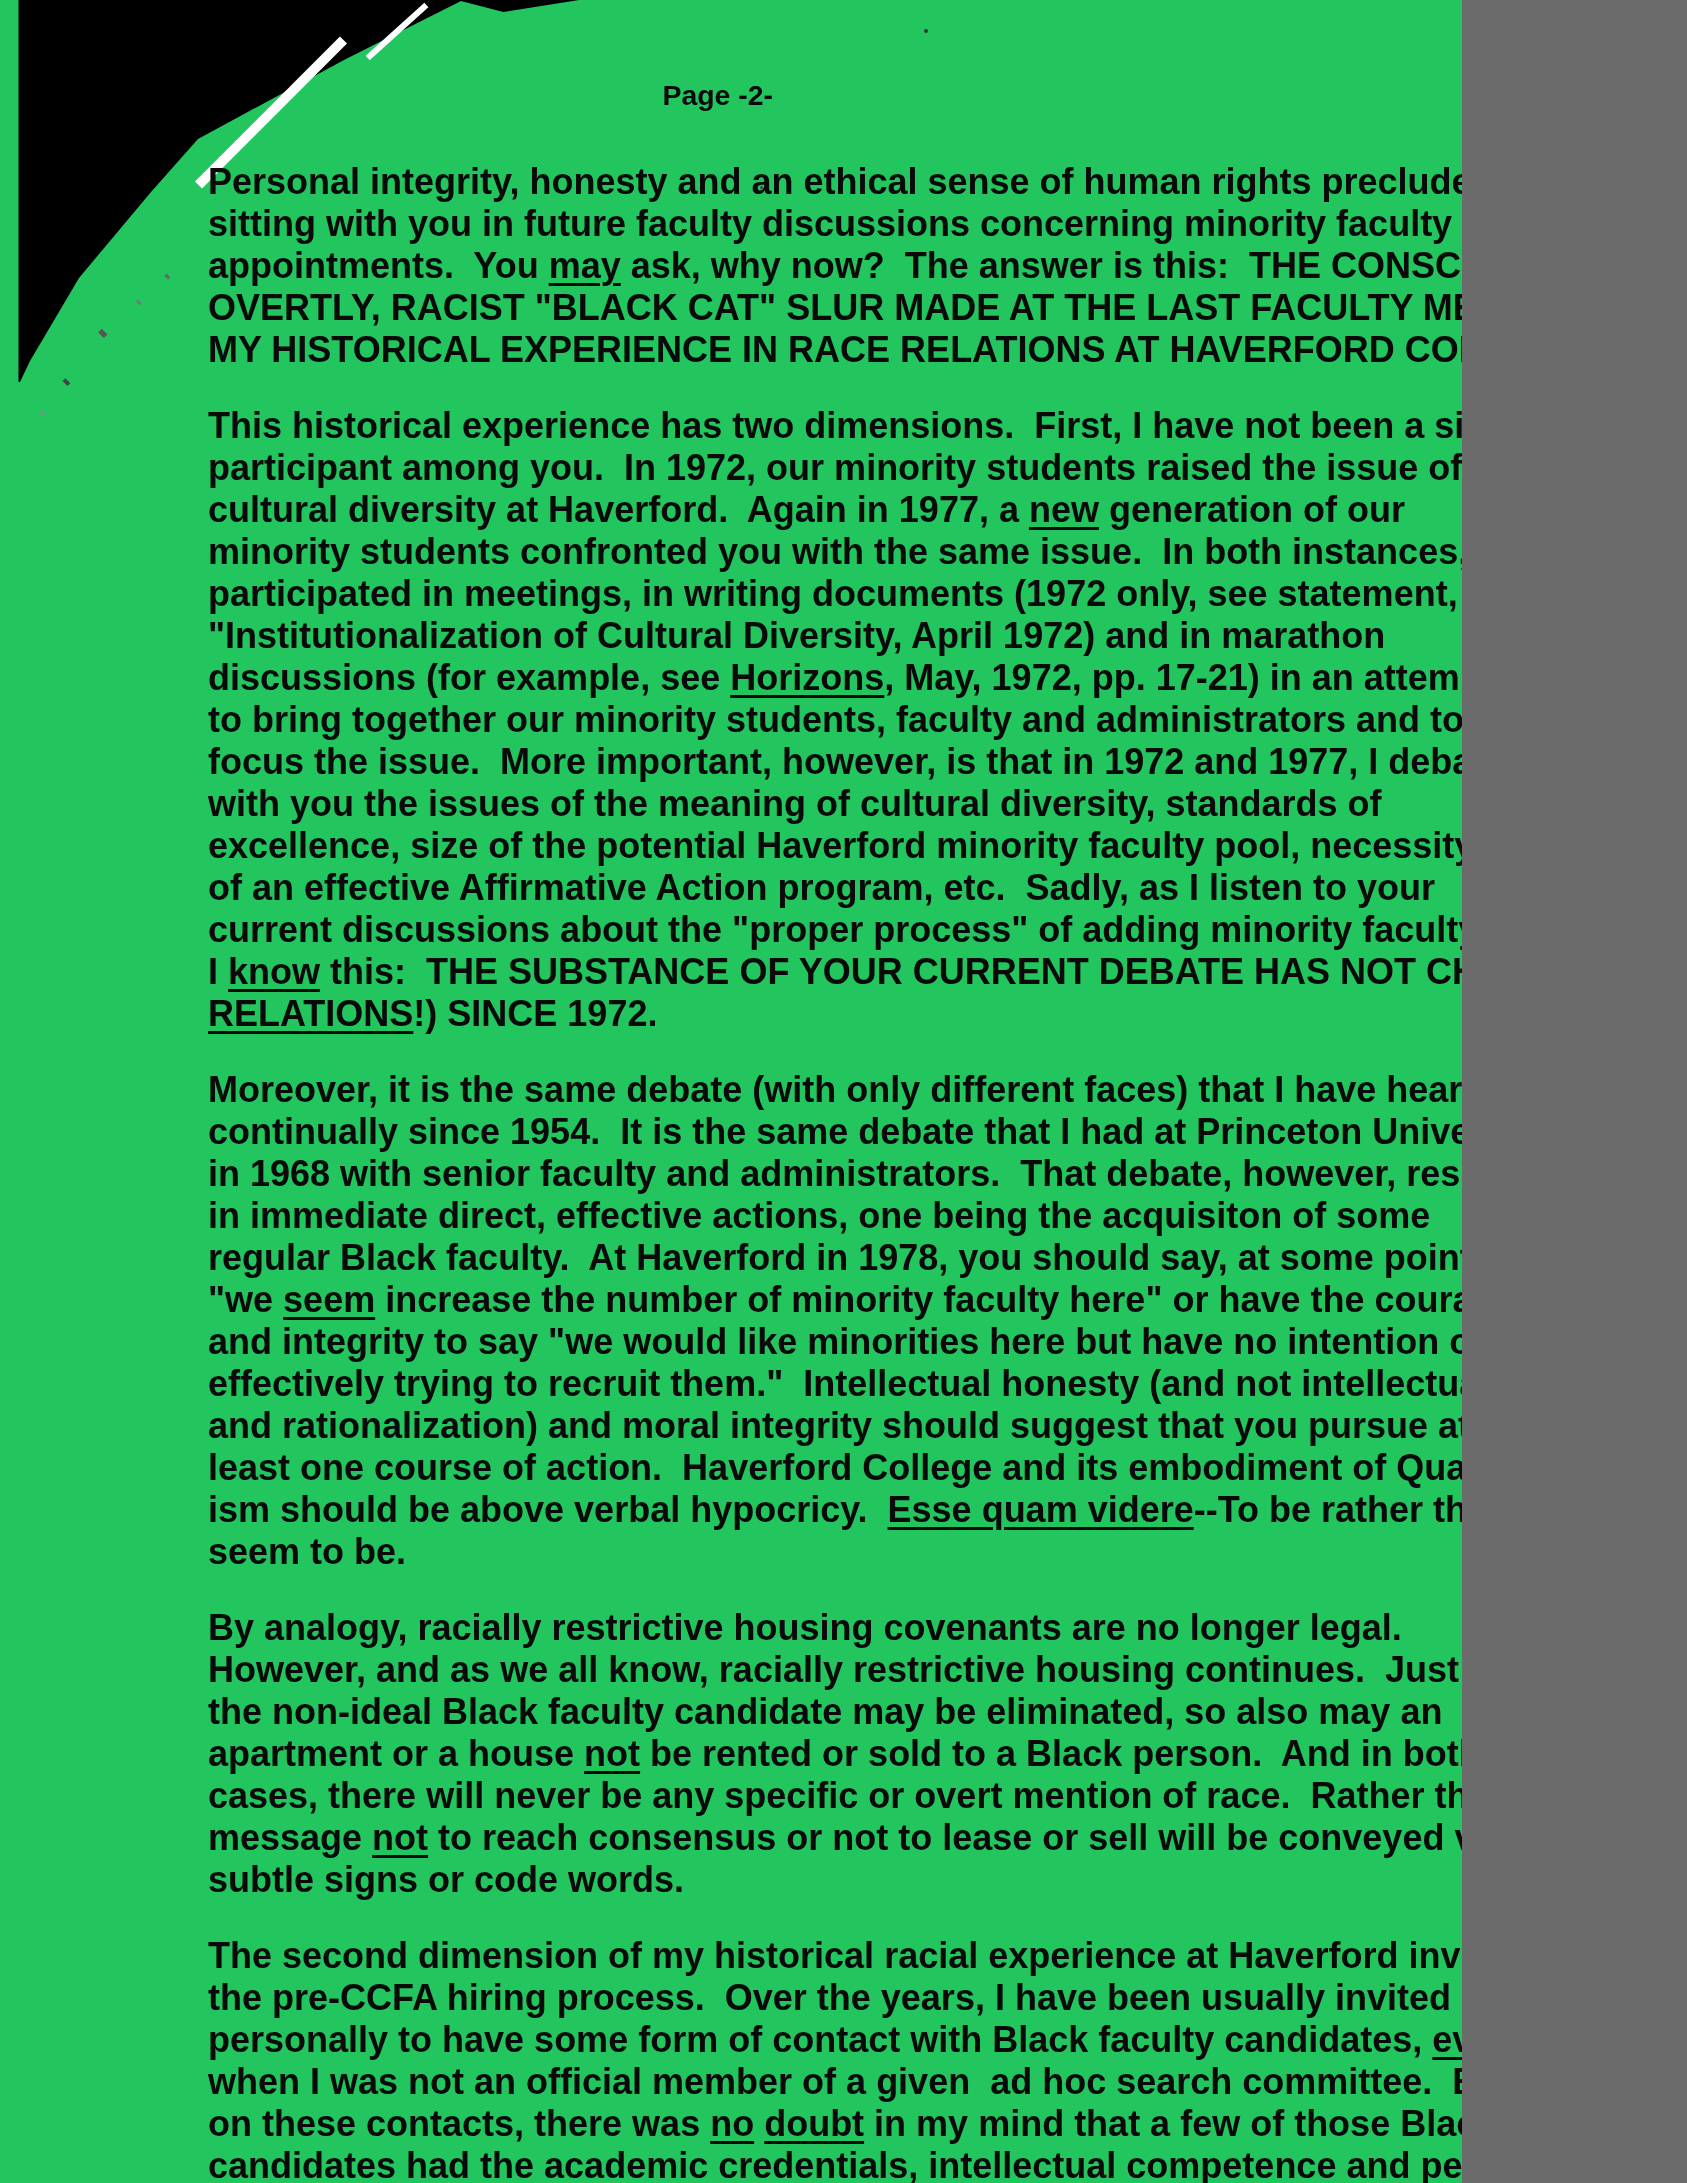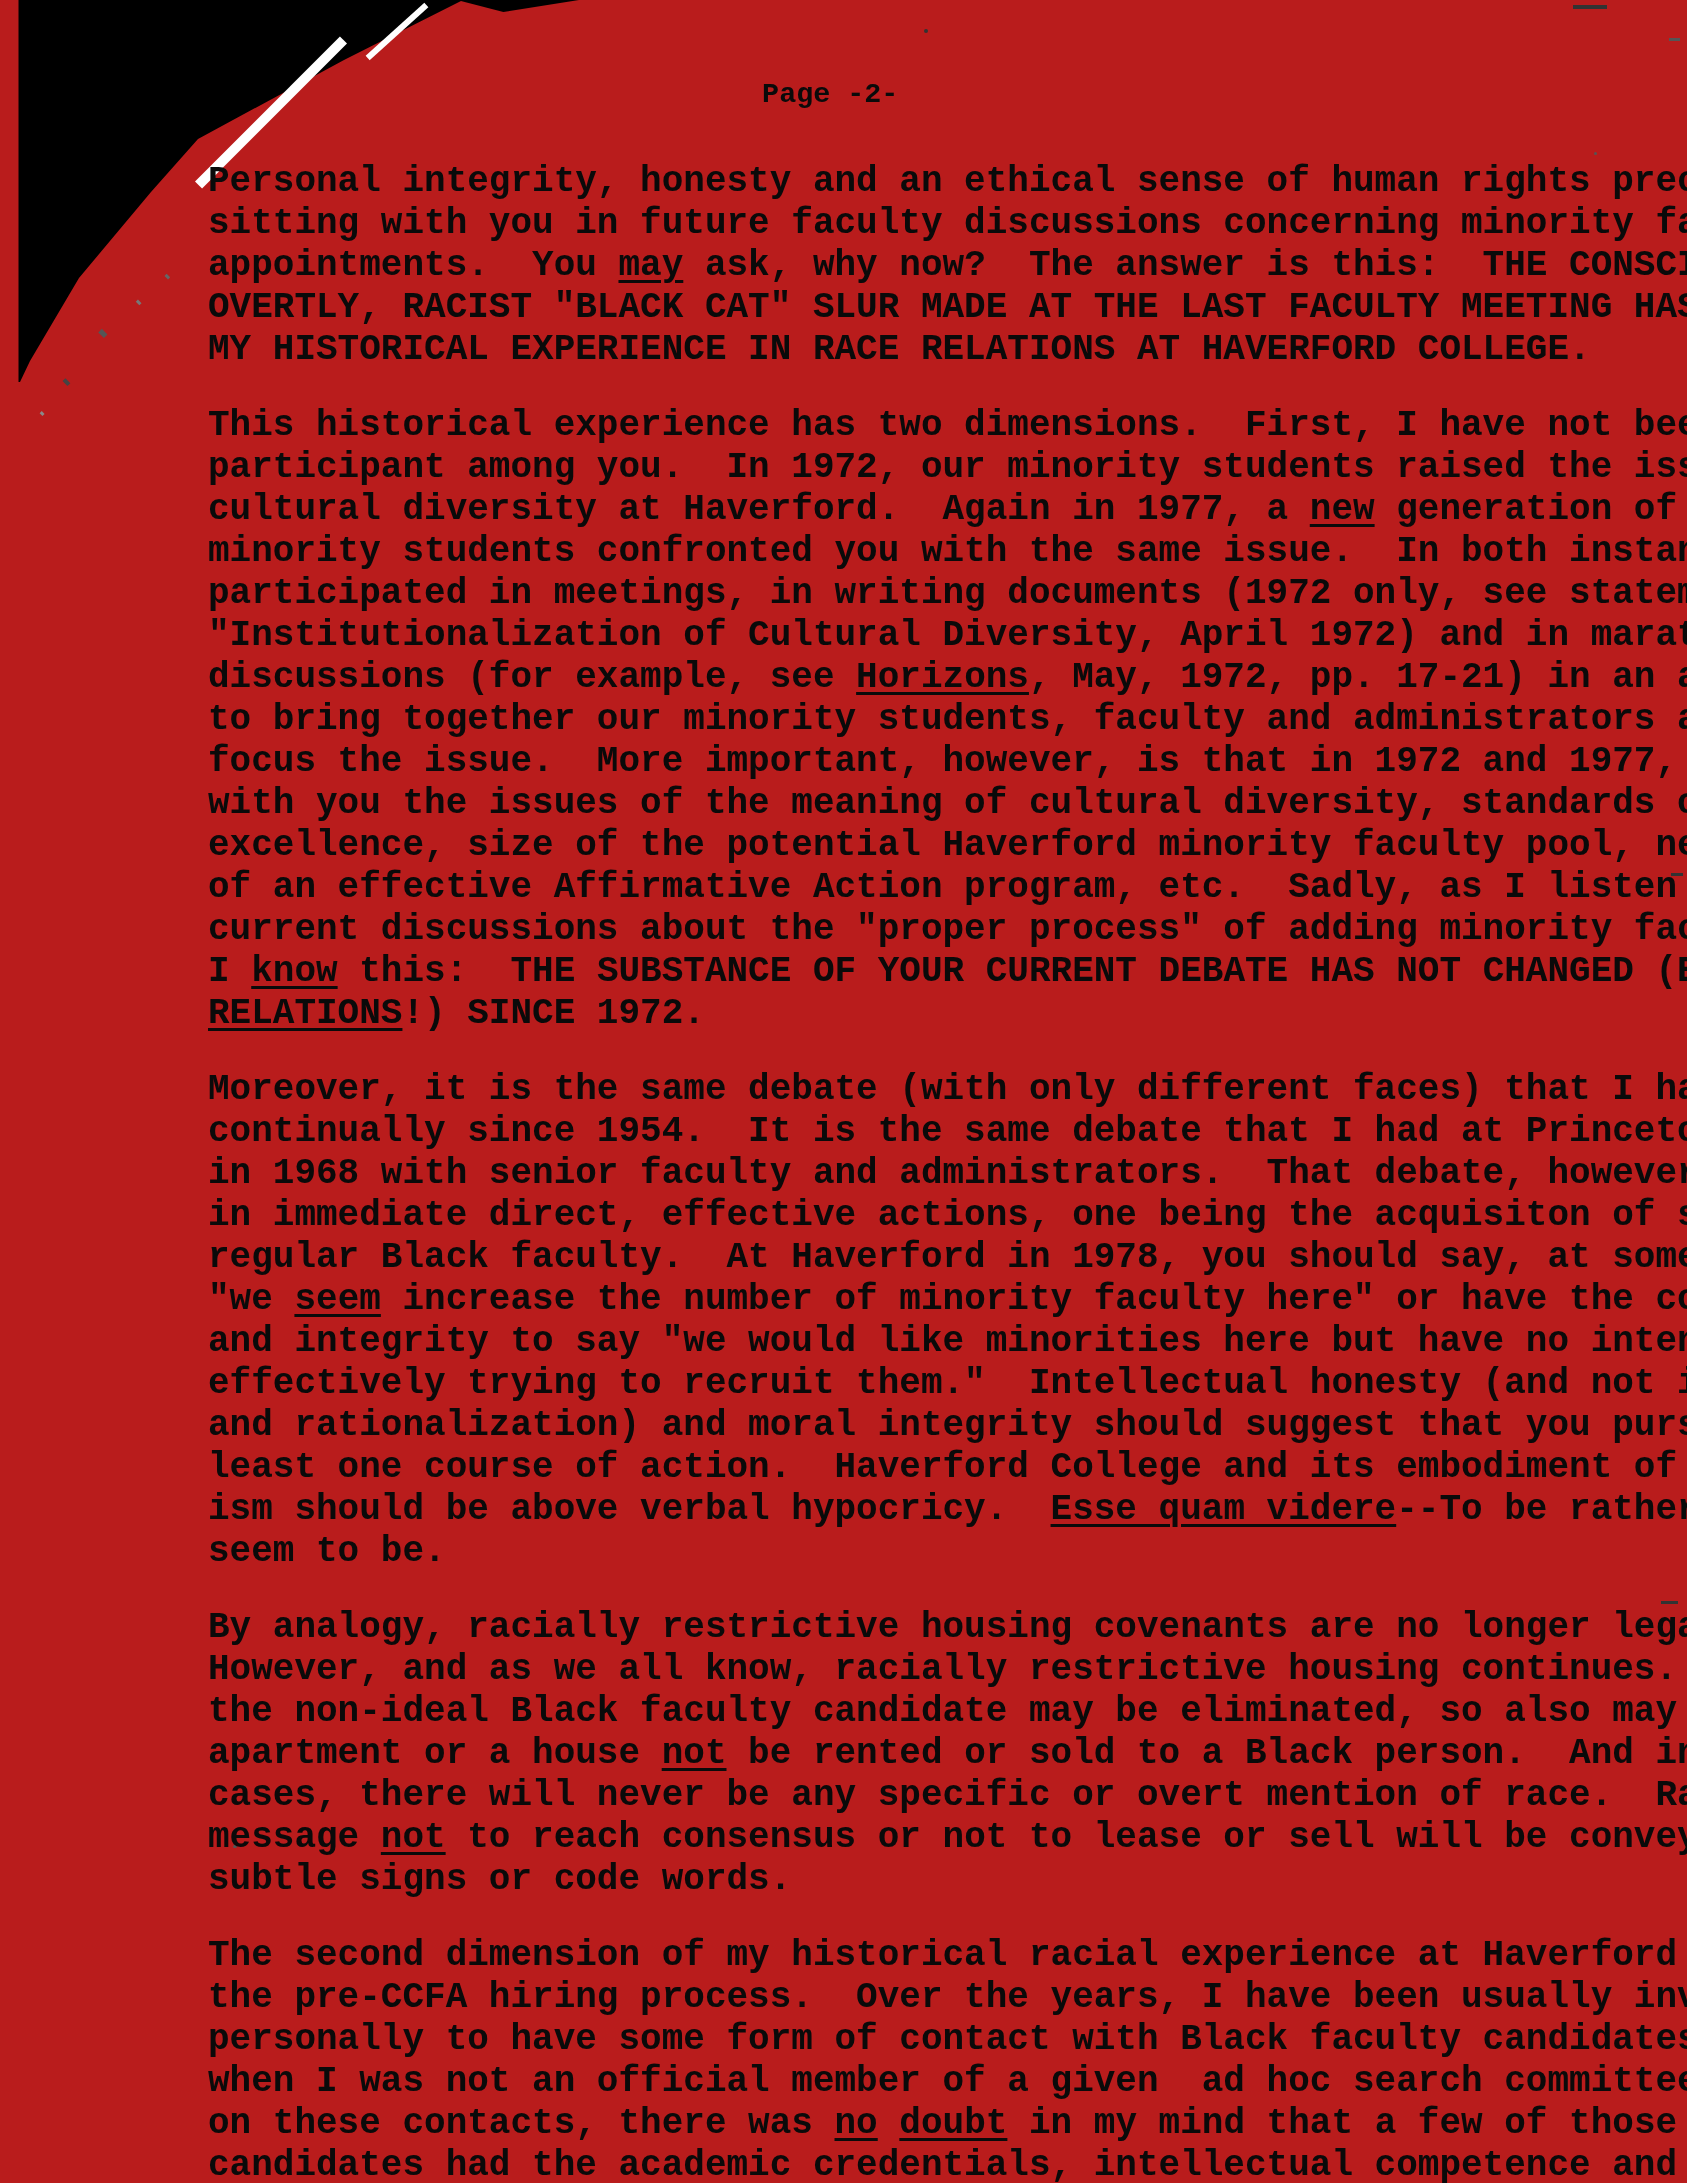--- a/index.html
+++ b/index.html
@@ -1,22 +1,22 @@
 <!DOCTYPE html>
 <html style="font-size:10.6px"><head>
 <meta charset="utf-8">
 <style>
   html, body { margin: 0; padding: 0; background: #6b6b6b; }
   .page {
     position: relative;
-    width: 1687px;
+    width: 1462px;
     height: 2183px;
-    background: #b91c1c;
+    background: #22c55e;
     overflow: hidden;
-    font-family: Liberation Mono, monospace;
+    font-family: Liberation Sans, sans-serif;
     font-weight: 700;
     color: #0a0a0a;
   }
   
   .corner-black {
     position: absolute; left: 0; top: 0;
     width: 503px; height: 410px;
     background: #000;
     clip-path: polygon(18.5px 0, 463px 0, 344px 60px, 198px 139px, 151px 192px, 79px 278px, 30px 361px, 20px 382px, 18.5px 382px);
     z-index: 2;

